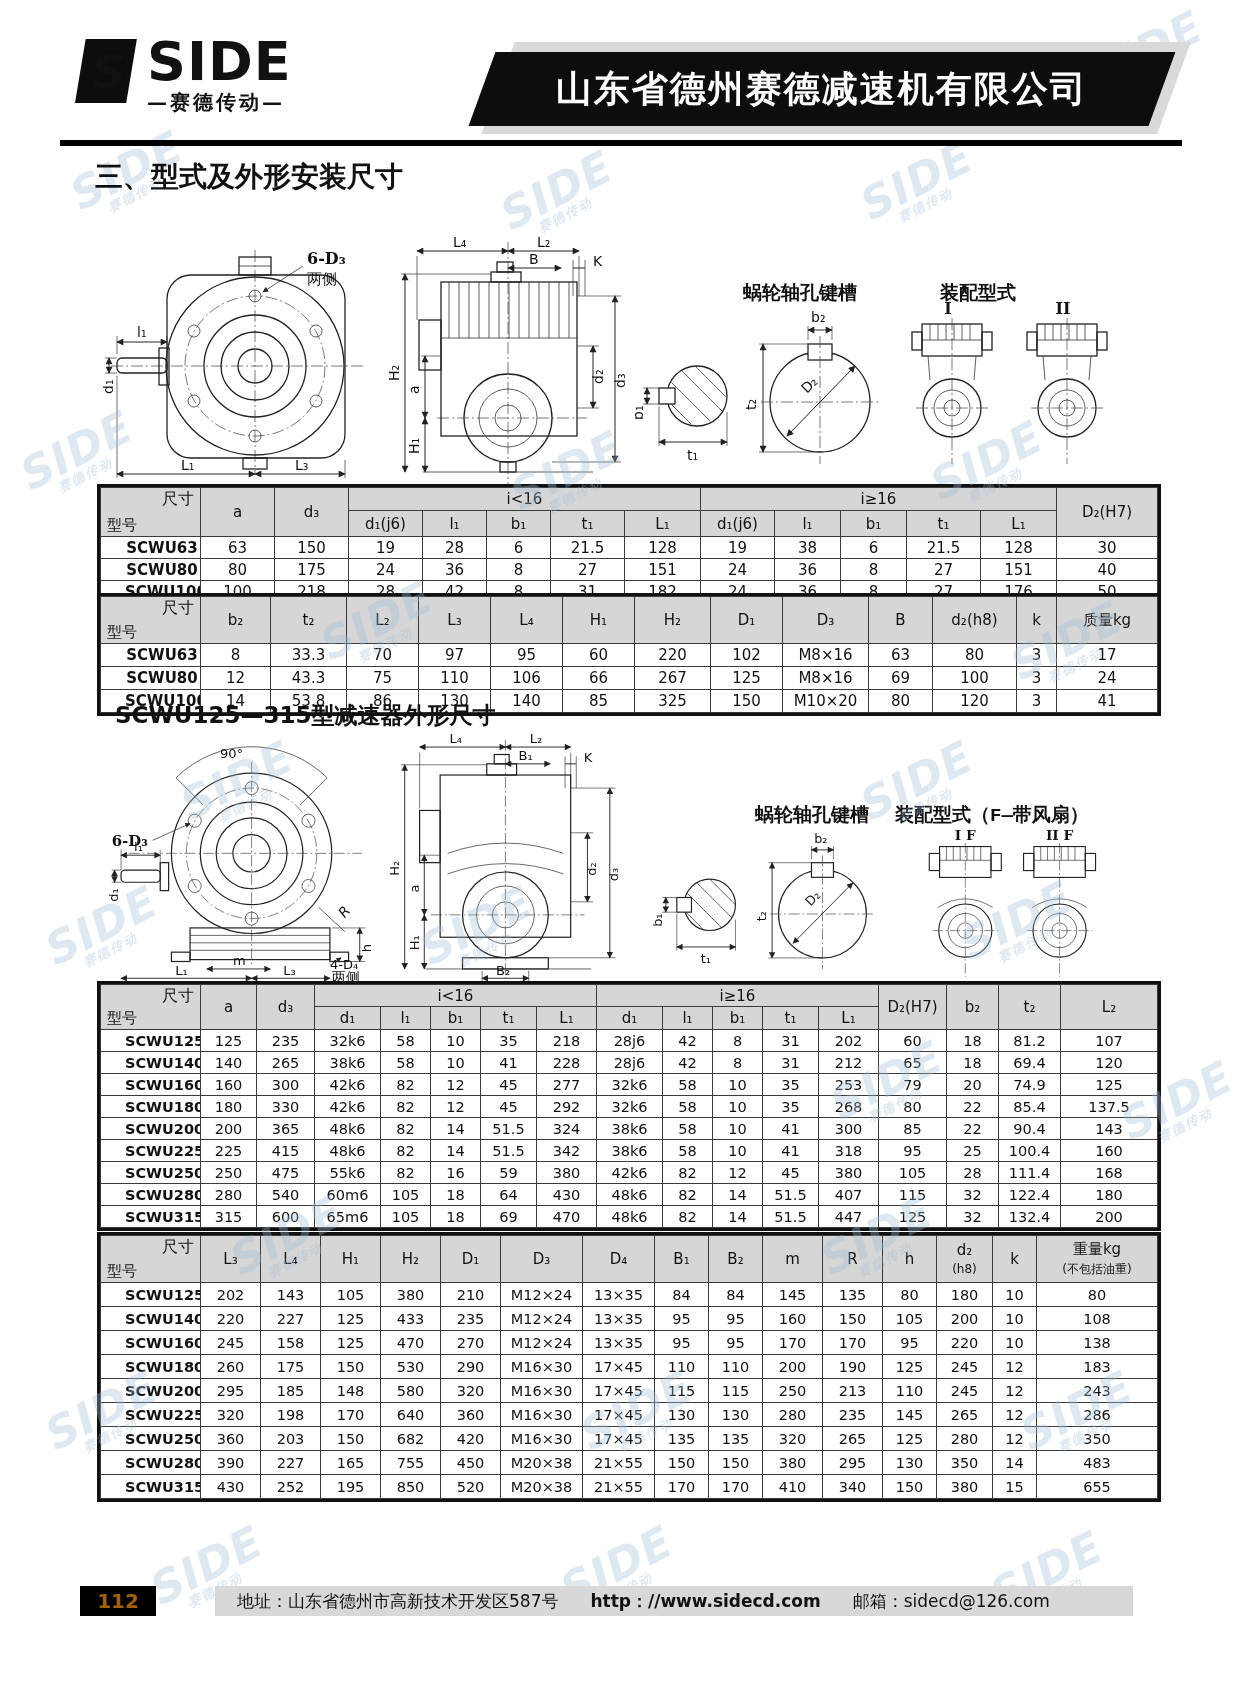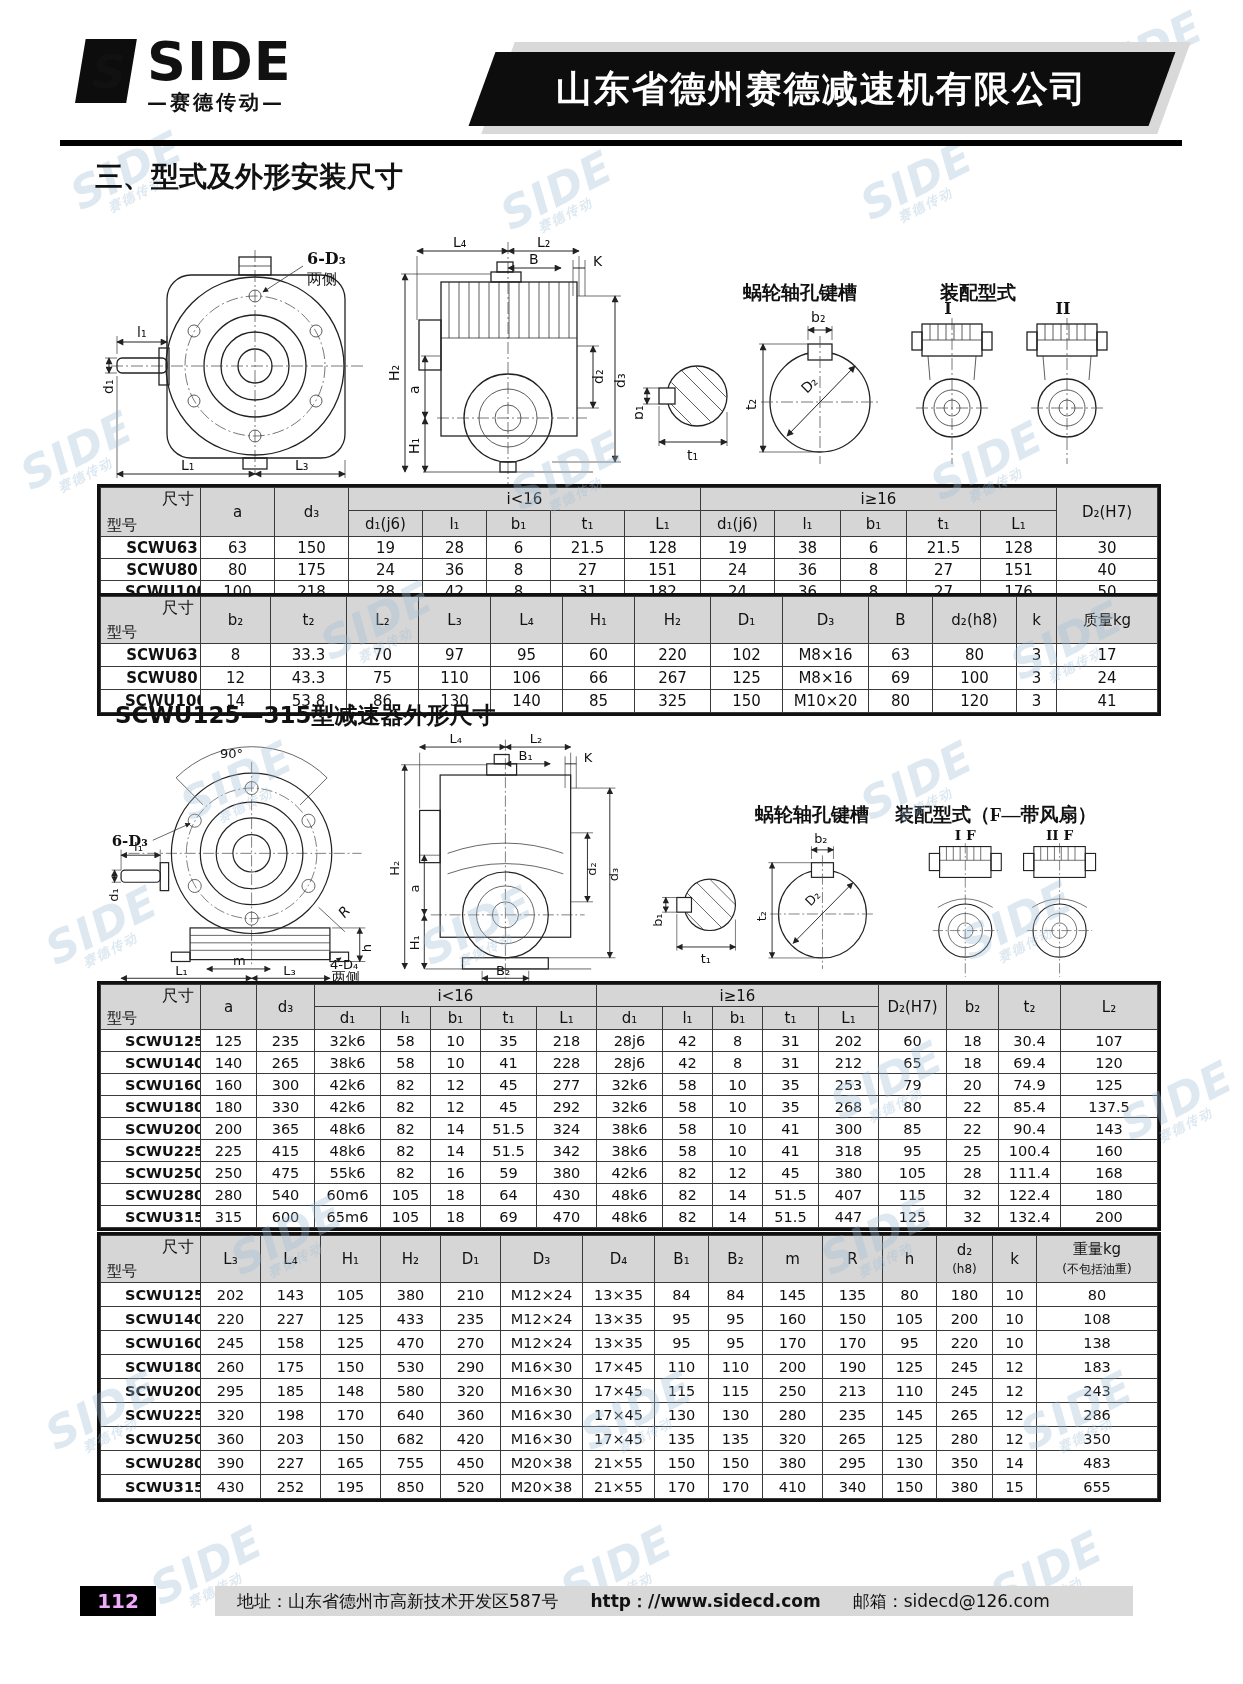--- a/index.html
+++ b/index.html
@@ -23,21 +23,21 @@
                 display:flex;align-items:center;justify-content:center;z-index:8;}
   .banner-black span{transform:skewX(20deg);color:#fff;font-size:36px;font-weight:bold;letter-spacing:2px;}
   .rule{left:60px;top:140px;width:1122px;height:6px;background:#000;z-index:9;}
 
   
   .sec-title{left:95px;top:158px;font-size:28px;font-weight:bold;z-index:10;}
   .sub-title{font-size:23px;font-weight:bold;z-index:10;}
 
   
   .draw{z-index:4;}
-  .kw-title{position:absolute;font-family:Liberation Serif, serif;
+  .kw-title{position:absolute;font-family:Liberation Mono, monospace;
             font-size:19px;font-weight:bold;white-space:nowrap;}
   svg text{font-size:14px;fill:#111;font-family:"DejaVu Sans","Liberation Sans",sans-serif;}
   svg text.cn{font-size:15px;}
   svg text.big{font-size:16px;font-weight:bold;font-family:"DejaVu Serif","Liberation Serif",serif;}
   .ln{stroke:#222;stroke-width:1.3;fill:none;}
   .thin{stroke:#333;stroke-width:.8;fill:none;}
   .cl{stroke:#555;stroke-width:.8;stroke-dasharray:12 3 2 3;fill:none;}
   .dim{stroke:#222;stroke-width:1;fill:none;}
   .ext{stroke:#333;stroke-width:.7;fill:none;}
   .wfill{fill:#fff;}
@@ -60,21 +60,21 @@
   .t1 tbody td{height:21px;}
   .t2 thead th{height:46px;}
   .t2 tbody td{height:22px;}
   .t3 thead tr:nth-child(1) th{height:21px;}
   .t3 thead tr:nth-child(2) th{height:22px;}
   .t3 tbody td{height:21px;font-size:14.5px;}
   .t4 thead th{height:46px;}
   .t4 tbody td{height:23px;font-size:14.5px;}
 
   
-  .pageno{left:80px;top:1586px;width:76px;height:30px;background:#000;color:#f0abfc;font-size:20px;
+  .pageno{left:80px;top:1586px;width:76px;height:30px;background:#000;color:#a16207;font-size:20px;
           font-weight:bold;display:flex;align-items:center;justify-content:center;z-index:10;}
   .footbar{left:215px;top:1586px;width:896px;height:30px;background:#d8d8d8;display:flex;
            align-items:center;gap:32px;padding-left:22px;font-size:17px;z-index:10;white-space:nowrap;}
   .footbar .bold{font-weight:bold;}
 </style>
 </head>
 <body>
 
 <svg width="0" height="0" style="position:absolute">
   <defs>
@@ -732,21 +732,21 @@
             <td>10</td>
             <td>35</td>
             <td>218</td>
             <td>28j6</td>
             <td>42</td>
             <td>8</td>
             <td>31</td>
             <td>202</td>
             <td>60</td>
             <td>18</td>
-            <td>30.4</td>
+            <td>81.2</td>
             <td>107</td>
           </tr>
           <tr>
             <td class="model">SCWU140</td>
             <td>140</td>
             <td>265</td>
             <td>38k6</td>
             <td>58</td>
             <td>10</td>
             <td>41</td>

